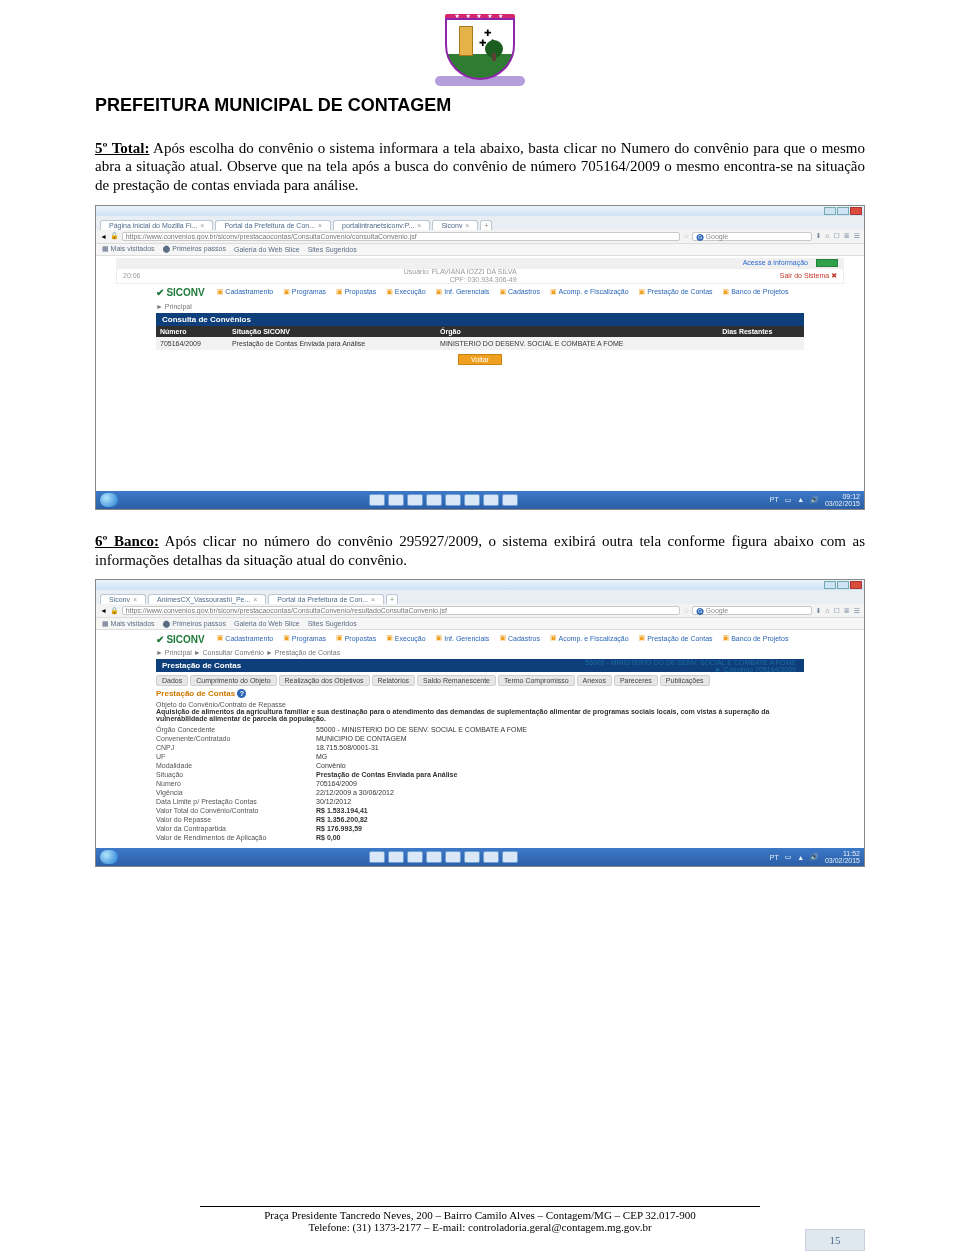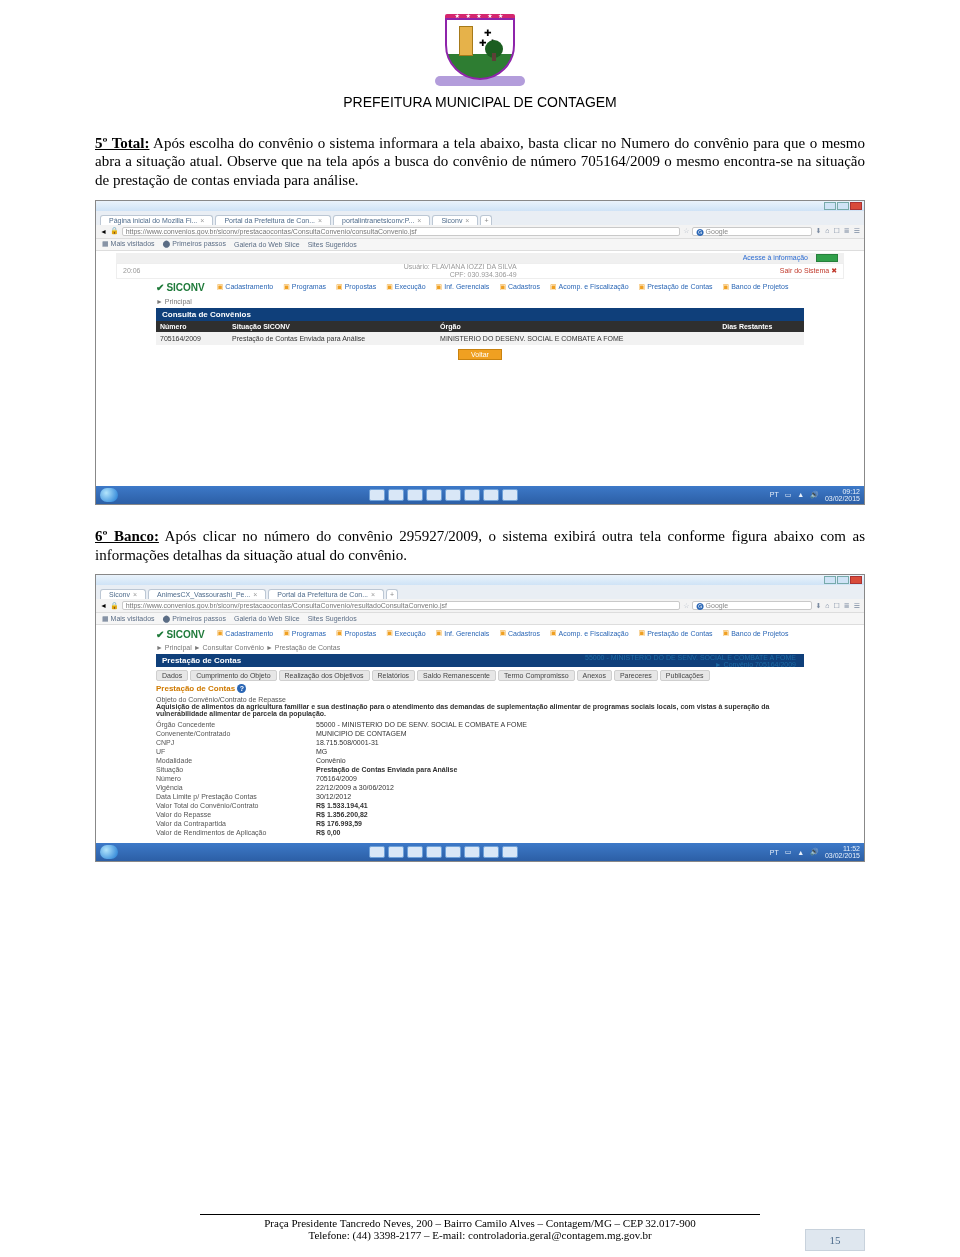--- a/index.html
+++ b/index.html
@@ -21,21 +21,21 @@
     width: 70px; height: 62px; margin: -2px auto 0;
     border: 2px solid #8e24aa; border-radius: 0 0 35px 35px;
     background: linear-gradient(#fff 0 58%, #2e7d32 58% 100%);
     position: relative; overflow: hidden;
   }
   .shield .tower { position: absolute; left: 12px; top: 6px; width: 14px; height: 30px; background: #e6b24a; border: 1px solid #a67a1a; }
   .shield .tree  { position: absolute; right: 10px; top: 20px; width: 18px; height: 18px; background: #1b5e20; border-radius: 50%; }
   .shield .trunk { position: absolute; right: 17px; top: 33px; width: 4px; height: 8px; background: #5d4037; }
   .shield .crosses { position: absolute; left: 32px; top: 8px; font-size: 9px; line-height: 10px; color: #000; text-align: center; }
   .ribbon { width: 90px; height: 10px; margin: -4px auto 0; background: #b39ddb; border-radius: 5px; font-size: 5px; text-align: center; color: #333; }
-  .hdr-lines { text-align: center; font-family: Arial, sans-serif; font-weight: normal; font-size: 14px; margin-top: 8px; line-height: 1.25; }
+  .hdr-lines { text-align: left; font-family: Arial, sans-serif; font-weight: bold; font-size: 18px; margin-top: 8px; line-height: 1.25; }
   
   .para { text-align: justify; margin-top: 22px; line-height: 1.25; }
   .u { text-decoration: underline; }
   .b { font-weight: bold; }
   
   .shot {
     margin-top: 10px;
     width: 770px; font-family: Arial, sans-serif; font-size: 7px;
     border: 1px solid #888; background: #fff;
     position: relative;
@@ -79,21 +79,21 @@
   .shot .subtabs{display:flex;flex-wrap:wrap;gap:2px;margin:3px 0;}
   .shot .subtab{background:#e7e7e7;border:1px solid #cfcfcf;padding:1px 5px;color:#444;border-radius:2px;}
   .shot .sect{color:#cf7a00;font-weight:bold;font-size:8px;margin:3px 0;}
   .shot .sect .q{background:#2a66b5;color:#fff;border-radius:50%;display:inline-block;width:9px;height:9px;text-align:center;font-size:7px;line-height:9px;}
   .shot .kv{display:flex;gap:10px;padding:1px 0;}
   .shot .kv .k{width:150px;color:#555;}
   .shot .kv .v{color:#333;}
   .shot .kv .v.b{font-weight:bold;}
   .shot .aside{position:absolute;right:8px;font-size:7px;color:#1b6aa4;text-align:right;}
   
-  .footer { position:absolute; bottom:16px; left:95px; right:95px; text-align:center; font-size:11px; }
+  .footer { position:absolute; bottom:24px; left:95px; right:95px; text-align:center; font-size:11px; }
   .footer .line{border-top:1px solid #000;width:560px;margin:0 auto 2px;}
   .pgbox{position:absolute;right:95px;bottom:6px;width:60px;height:22px;background:#dfe7ef;border:1px solid #c8d2dc;text-align:center;font-size:11px;color:#4c6b8b;line-height:20px;}
   .watermark{position:absolute;left:50%;top:57%;transform:translate(-50%,-50%) rotate(-38deg);font-size:120px;font-family:"Times New Roman",serif;color:#e9e9e9;letter-spacing:14px;pointer-events:none;}
 </style>
 </head>
 <body>
 
 <div class="watermark"></div>
 
 <div class="page">
@@ -380,15 +380,15 @@
         </span>
       </div>
     </div>
   </div>
 
 </div>
 
 <div class="footer">
   <div class="line"></div>
   <div>Praça Presidente Tancredo Neves, 200 – Bairro Camilo Alves – Contagem/MG – CEP 32.017-900</div>
-  <div>Telefone: (44) 3398-2177 – E-mail: controladoria.geral@contagem.mg.gov.br</div>
+  <div>Telefone: (31) 1373-2177 – E-mail: controladoria.geral@contagem.mg.gov.br</div>
 </div>
 <div class="pgbox">15</div>
 
 </body></html>

